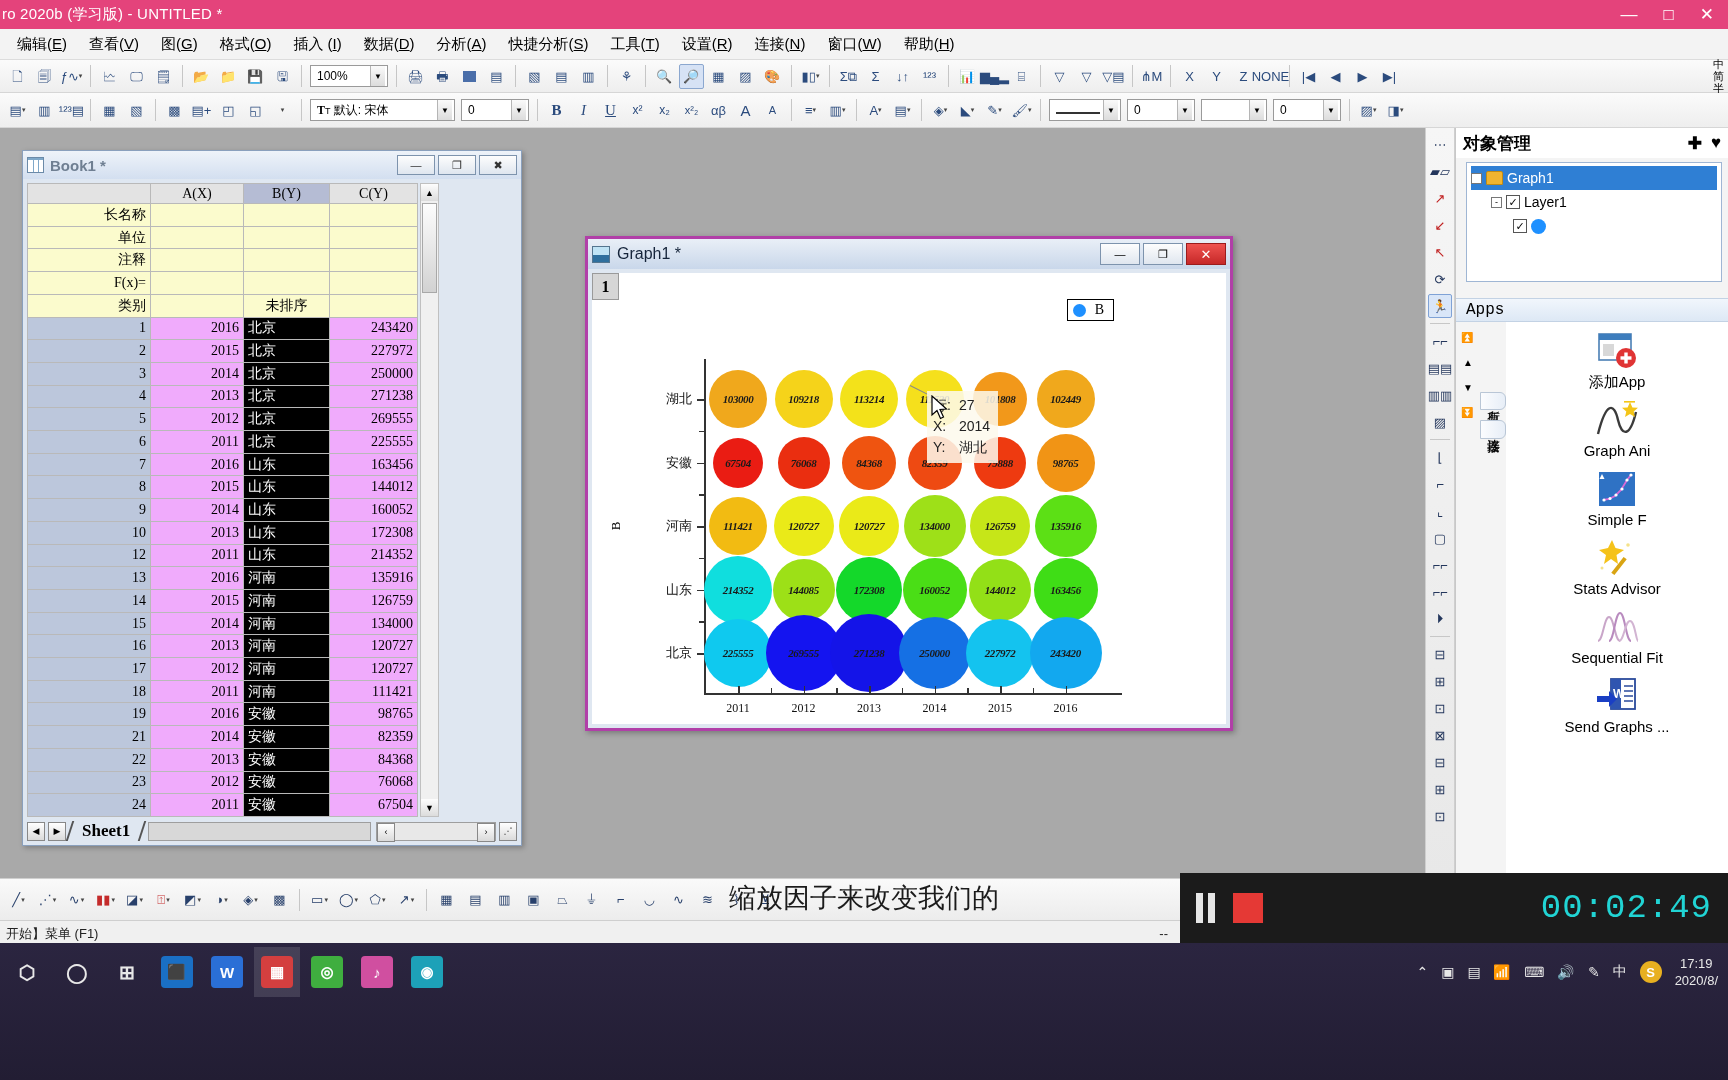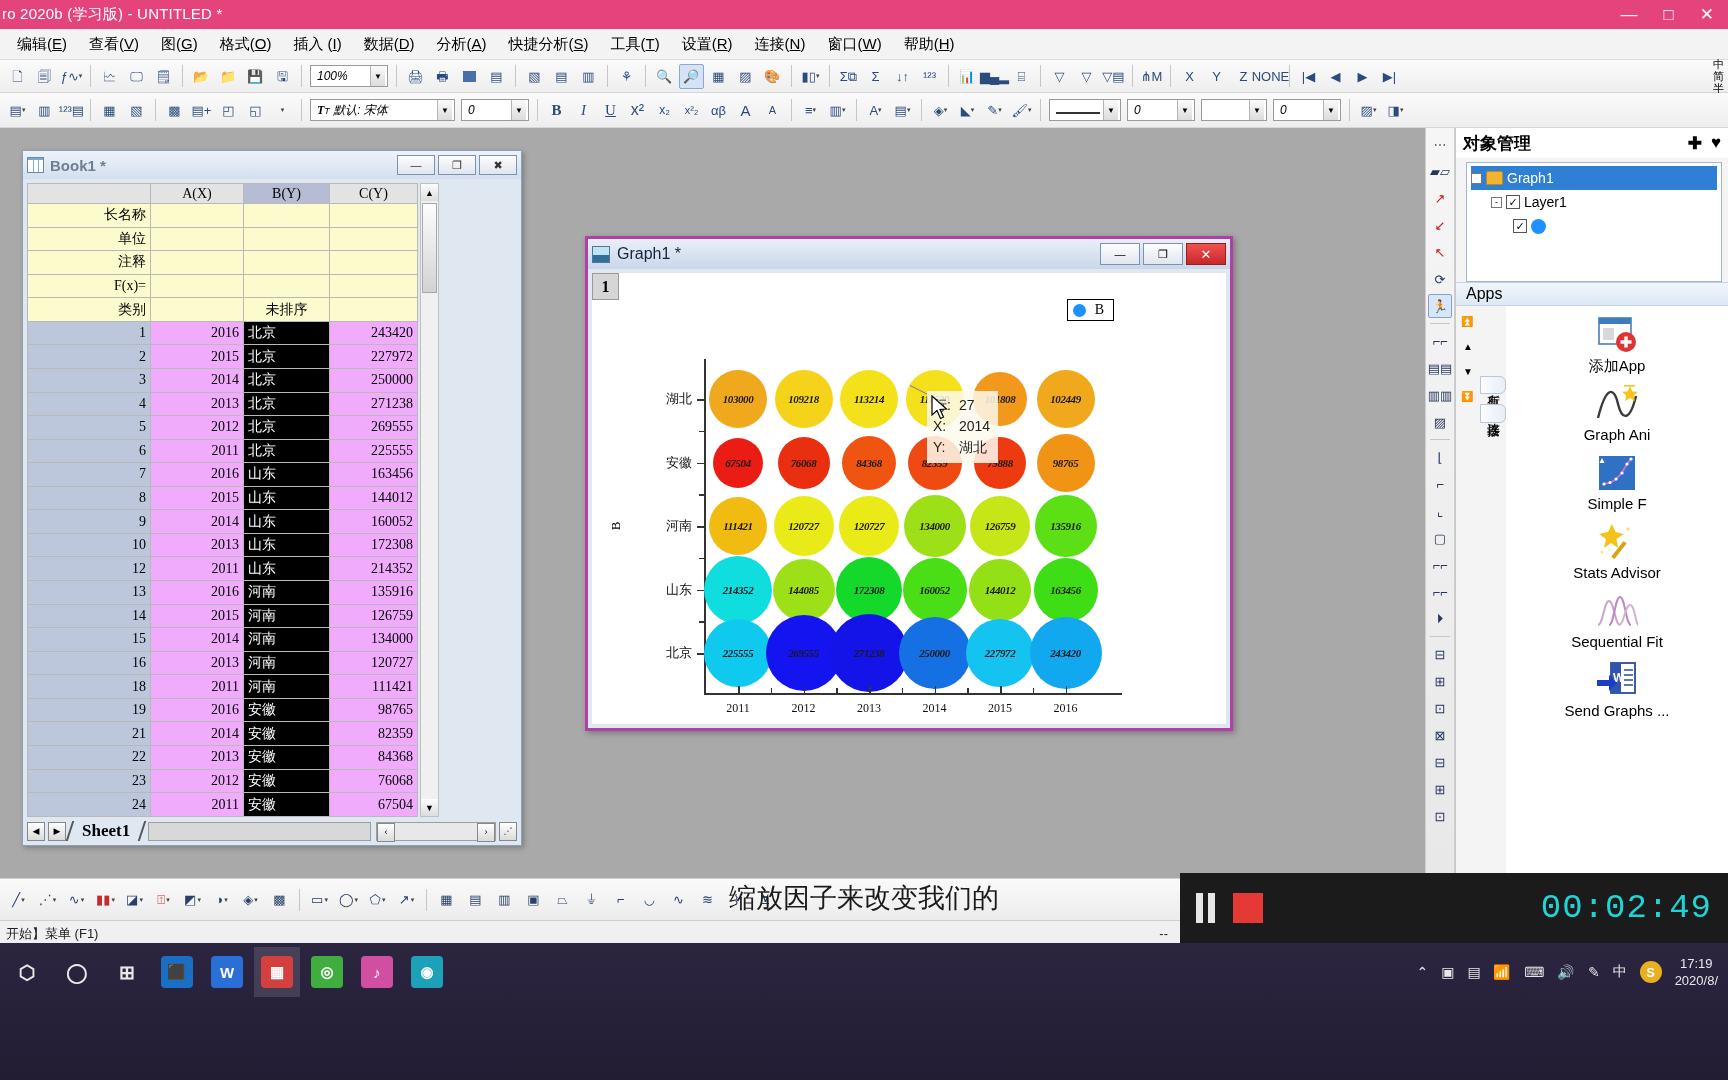--- a/index.html
+++ b/index.html
@@ -47,21 +47,21 @@
     display: flex; align-items: center; justify-content: center;
     font-size: 12px; color: #2b4b7d; position: relative; flex: none;
   }
   .tbtn.on { border-color: #8ba7cf; background: #d6e2f5; }
   .sep { width: 1px; height: 22px; background: #c6c6c6; margin: 0 5px; flex: none; }
   .combo {
     height: 22px; border: 1px solid #9a9a9a; background: #fff;
     display: flex; align-items: center; padding: 0 2px 0 6px;
     font-size: 12px; margin: 0 3px; flex: none;
   }
-  .combo .cv { flex: 1; white-space: nowrap; overflow: hidden; font-style: italic; }
+  .combo .cv { flex: 1; white-space: nowrap; overflow: hidden; }
   .combo .arw {
     width: 15px; height: 20px; background: linear-gradient(#fafafa,#dcdcdc);
     border-left: 1px solid #b5b5b5; display: flex; align-items: center; justify-content: center;
     font-size: 8px;
   }
   .glyph { font-size: 13px; line-height: 1; }
   .sq { width: 13px; height: 11px; border: 1.5px solid #4a6ea9; }
   .sq.f { background: #4a6ea9; }
 
   
@@ -232,24 +232,24 @@
   .trow { display: flex; align-items: center; gap: 4px; height: 24px; }
   .trow.sel { background: #2f7fd4; color: #fff; }
   .tbox { width: 11px; height: 11px; border: 1px solid #777; background: #fff;
           font-size: 9px; line-height: 9px; text-align: center; flex: none; }
   .chk { width: 14px; height: 14px; border: 1px solid #555; background: #fff;
          display: flex; align-items: center; justify-content: center; font-size: 11px; flex: none; }
   .folder { width: 17px; height: 14px; background: #f0b430; border: 1px solid #c08b14;
             border-radius: 2px 2px 1px 1px; flex: none; }
   .bluedot { width: 15px; height: 15px; border-radius: 50%; background: #1e90ff; flex: none; }
   #apps-hdr {
-    margin-top: 0; height: 24px; background: linear-gradient(#f1f6fc,#dde8f5);
+    margin-top: 16px; height: 24px; background: linear-gradient(#f1f6fc,#dde8f5);
     border-top: 1px solid #c3d2e4; border-bottom: 1px solid #c3d2e4;
     display: flex; align-items: center; padding-left: 10px;
-    font-size: 16px; font-family: Liberation Sans, sans-serif;
+    font-size: 16px; font-family: Liberation Mono, monospace;
   }
   #appsbody { flex: 1; display: flex; overflow: hidden; }
   #appscroll { width: 24px; background: #f4f4f4; display: flex; flex-direction: column;
                align-items: center; gap: 14px; padding-top: 10px; font-size: 10px; }
   #appvtabs { width: 26px; display: flex; flex-direction: column; align-items: center;
               padding-top: 70px; gap: 10px; }
   .vtab {
     writing-mode: vertical-rl; font-size: 13px; padding: 7px 3px;
     border: 1px solid #b9c6d6; background: linear-gradient(90deg,#fbfcfe,#e7eef7);
     border-radius: 0 6px 6px 0; letter-spacing: 1px;
@@ -548,21 +548,21 @@
   <div class="tbtn">
       <b style="font-family:'Liberation Serif',serif;font-size:15px">B</b>
     </div>
   <div class="tbtn">
       <i style="font-family:'Liberation Serif',serif;font-size:15px">I</i>
     </div>
   <div class="tbtn">
       <u style="font-family:'Liberation Serif',serif;font-size:15px">U</u>
     </div>
   <div class="tbtn">
-      <span style="font-size:16px">x²</span>
+      <span style="font-size:12px">x²</span>
     </div>
   <div class="tbtn">
       <span style="font-size:12px">x₂</span>
     </div>
   <div class="tbtn">
       <span style="font-size:11px">x²₂</span>
     </div>
   <div class="tbtn">
       <span style="font-size:13px">αβ</span>
     </div>
@@ -766,20 +766,26 @@
           </tr>
           <tr>
             <td class="rnum">15</td>
             <td class="colA num">2014</td>
             <td class="colB blk">河南</td>
             <td class="colC num">134000</td>
           </tr>
           <tr>
             <td class="rnum">16</td>
             <td class="colA num">2013</td>
+            <td class="colB blk">河南</td>
+            <td class="colC num">120727</td>
+          </tr>
+          <tr>
+            <td class="rnum">17</td>
+            <td class="colA num">2012</td>
             <td class="colB blk">河南</td>
             <td class="colC num">120727</td>
           </tr>
           <tr>
             <td class="rnum">18</td>
             <td class="colA num">2011</td>
             <td class="colB blk">河南</td>
             <td class="colC num">111421</td>
           </tr>
           <tr>

